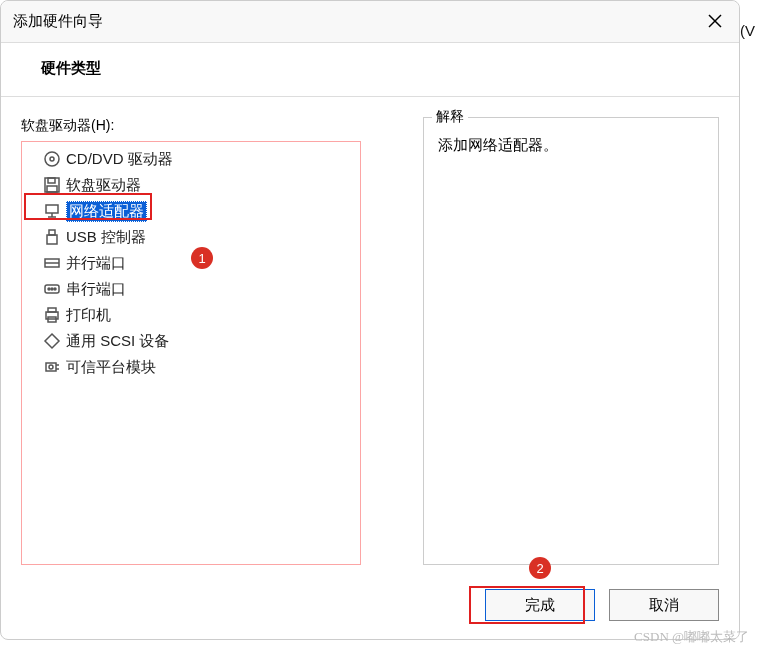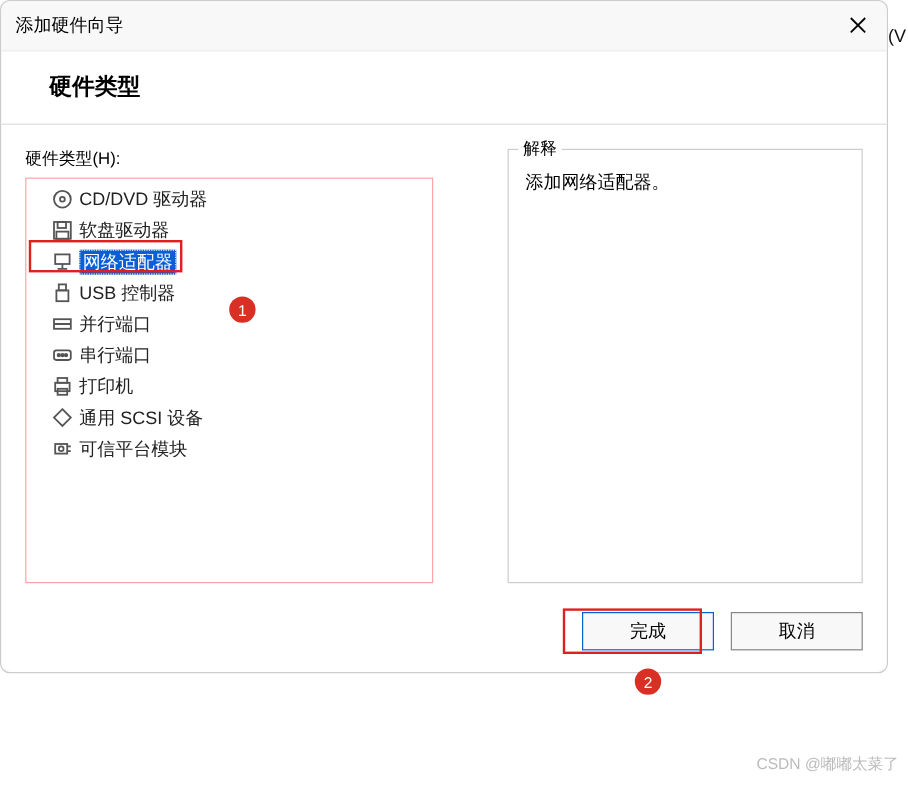--- a/index.html
+++ b/index.html
@@ -7,21 +7,21 @@
       font-family: "Microsoft YaHei", "Segoe UI", sans-serif;
       font-size: 14px;
       background: #fff;
       width: 757px;
       height: 656px;
       position: relative;
       overflow: hidden;
     }
     .dialog {
       width: 740px;
-      height: 561px;
+      height: 640px;
       border: 1px solid #ccc;
       border-radius: 8px;
       background: #fff;
       position: relative;
       display: flex;
       flex-direction: column;
     }
     .titlebar {
       height: 42px;
       display: flex;
@@ -46,21 +46,21 @@
       align-items: center;
       justify-content: center;
       cursor: pointer;
       font-size: 16px;
     }
     .header {
       padding: 16px 28px 12px 40px;
       border-bottom: 1px solid #ddd;
     }
     .header-title {
-      font-size: 19px;
+      font-size: 15px;
       font-weight: bold;
       color: #000;
       margin-bottom: 6px;
     }
     .header-subtitle {
       font-size: 14px;
       color: #333;
       margin-left: 28px;
     }
     .content {
@@ -165,20 +165,21 @@
       justify-content: center;
       pointer-events: none;
     }
     .watermark {
       position: absolute;
       right: 8px;
       bottom: 10px;
       color: #bbb;
       font-size: 13px;
       pointer-events: none;
+      font-family: Liberation Serif, serif;
     }
     .outside-text {
       position: absolute;
       right: 2px;
       top: 22px;
       font-size: 15px;
       color: #111;
     }
   </style>
 </head>
@@ -196,21 +197,21 @@
       </span>
     </div>
   </div>
 
   <div class="header">
     <div class="header-title">硬件类型</div>
   </div>
 
   <div class="content">
     <div class="left-panel">
-      <div class="panel-label">硬件类型(H):</div>
+      <div class="panel-label">软盘驱动器(H):</div>
       <div class="listbox" id="listbox">
         <div class="red-box-1" style="left:2px; top:51px; width:128px; height:27px;"></div>
       <div class="list-item">
             <span class="icon">
               <svg width="18" height="18" viewBox="0 0 18 18">
                 <circle cx="9" cy="9" r="7"></circle>
                 <circle cx="9" cy="9" r="2"></circle>
               </svg>
             </span>
             <span class="item-label">CD/DVD 驱动器</span>

